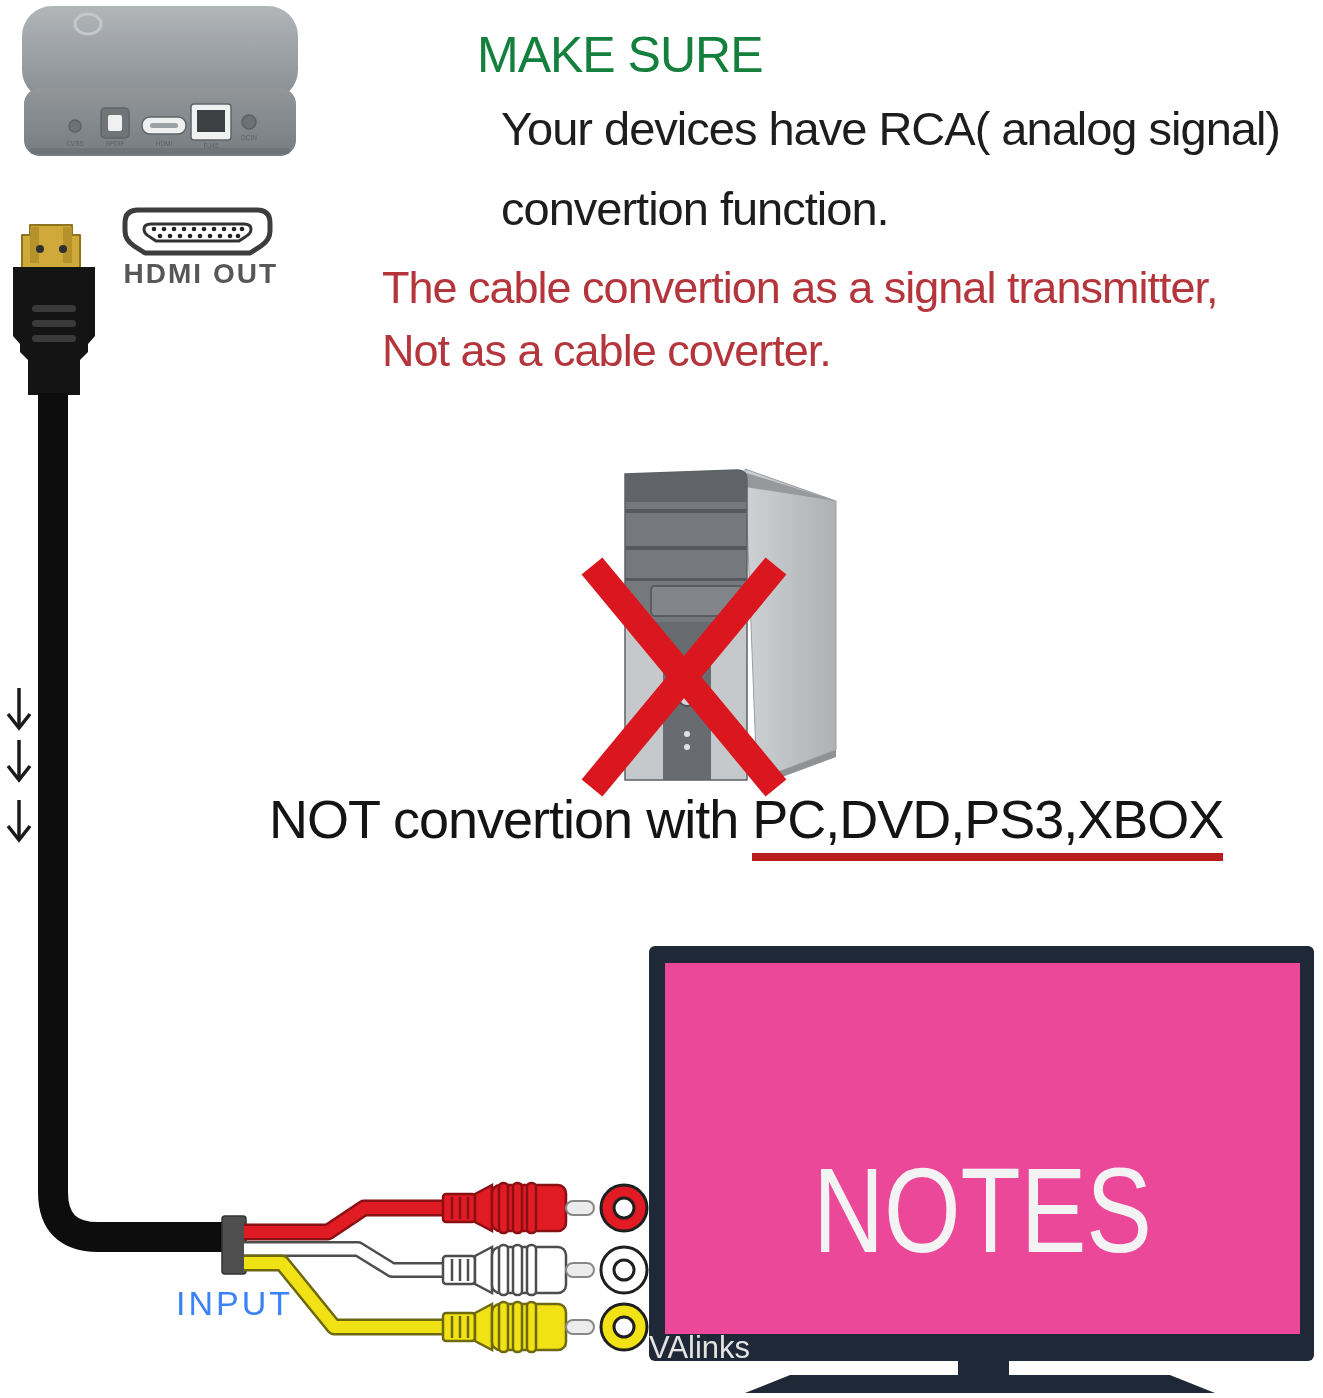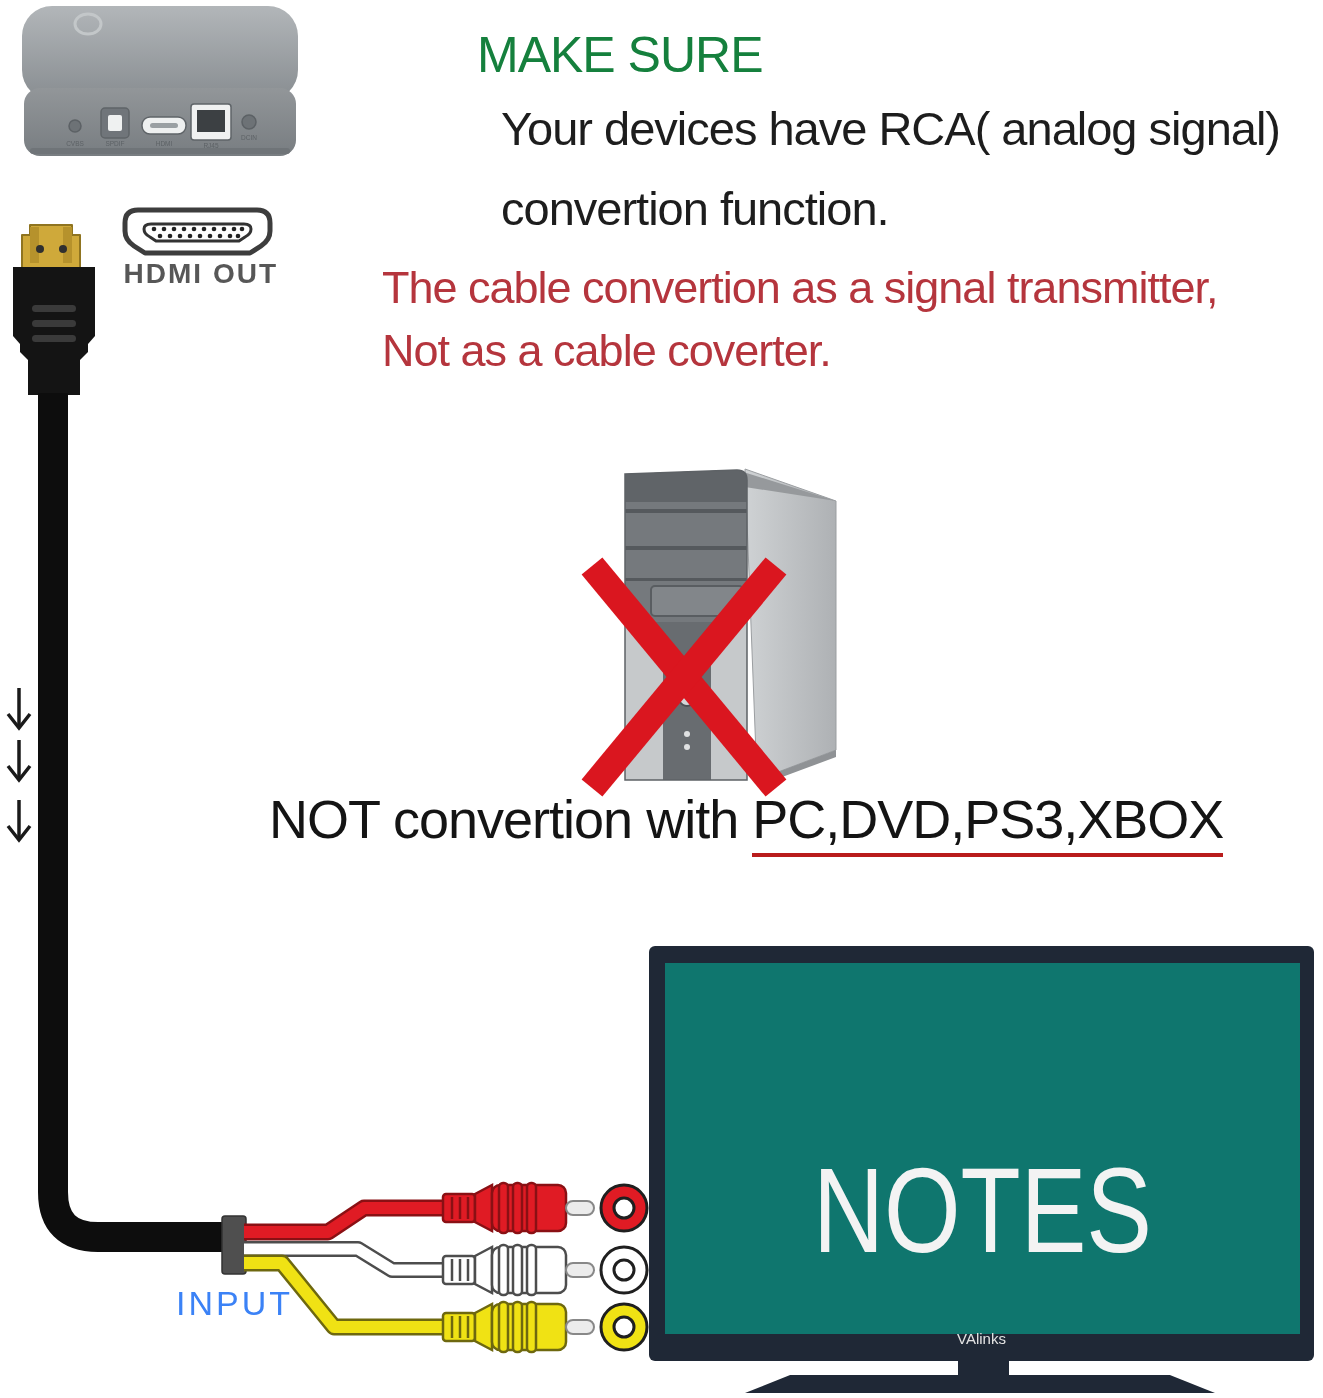--- a/index.html
+++ b/index.html
@@ -7,30 +7,30 @@
           font-family:"Liberation Sans",sans-serif;}
   .abs{position:absolute;}
   #make-sure{left:477px;top:26px;font-size:50px;letter-spacing:-1px;color:#15803d;}
   .body-line{left:477px;font-size:47px;letter-spacing:-1px;color:#1d1d1d;margin-left:24px;}
   #body-line1{top:101px;}
   #body-line2{top:181px;}
   .warn-line{left:382px;font-size:45px;letter-spacing:-1px;color:#b5353d;}
   #warn-line1{top:262px;}
   #warn-line2{top:325px;}
   #not-compatible{left:269px;top:788px;font-size:54px;letter-spacing:-1px;color:#141414;white-space:pre;}
-  #not-compatible .underlined{display:inline-block;border-bottom:4px solid #b91c1c;padding-bottom:3px;}
+  #not-compatible .underlined{display:inline-block;border-bottom:8px solid #b91c1c;padding-bottom:3px;}
   #hdmi-out-label{left:118px;top:258px;width:160px;text-align:right;font-size:28px;font-weight:700;
                   color:#575757;letter-spacing:2px;}
   #input-label{left:176px;top:1284px;font-size:34px;letter-spacing:3px;color:#3b82f6;}
   
   #tv{left:649px;top:946px;width:665px;height:415px;background:#1f2836;border-radius:6px;}
-  #tv-screen{position:absolute;left:16px;top:17px;width:635px;height:371px;background:#0f766e;}
+  #tv-screen{position:absolute;left:16px;top:17px;width:635px;height:371px;background:#ec4899;}
   #tv-notes{position:absolute;left:0;top:178px;width:100%;text-align:center;font-size:120px;
             color:#f3f3f3;font-weight:400;letter-spacing:0px;transform:scaleX(0.82);}
-  #tv-brand{position:absolute;left:0;top:384px;width:100%;text-align:center;font-size:15px;color:#e3e3e3;}
+  #tv-brand{position:absolute;left:0;top:384px;width:100%;text-align:left;font-size:31px;color:#e3e3e3;}
   #tv-stand-neck{left:958px;top:1361px;width:51px;height:16px;background:#1f2836;}
   #tv-stand-base{left:745px;top:1375px;width:470px;height:18px;background:#1f2836;
                  clip-path:polygon(9.6% 0,90.4% 0,100% 100%,0 100%);}
   svg{position:absolute;left:0;top:0;}
   .svg-label{font-family:"Liberation Sans",sans-serif;font-size:6.5px;fill:#5d6266;text-anchor:middle;}
 </style>
 </head>
 <body>
 
 <div id="canvas">

